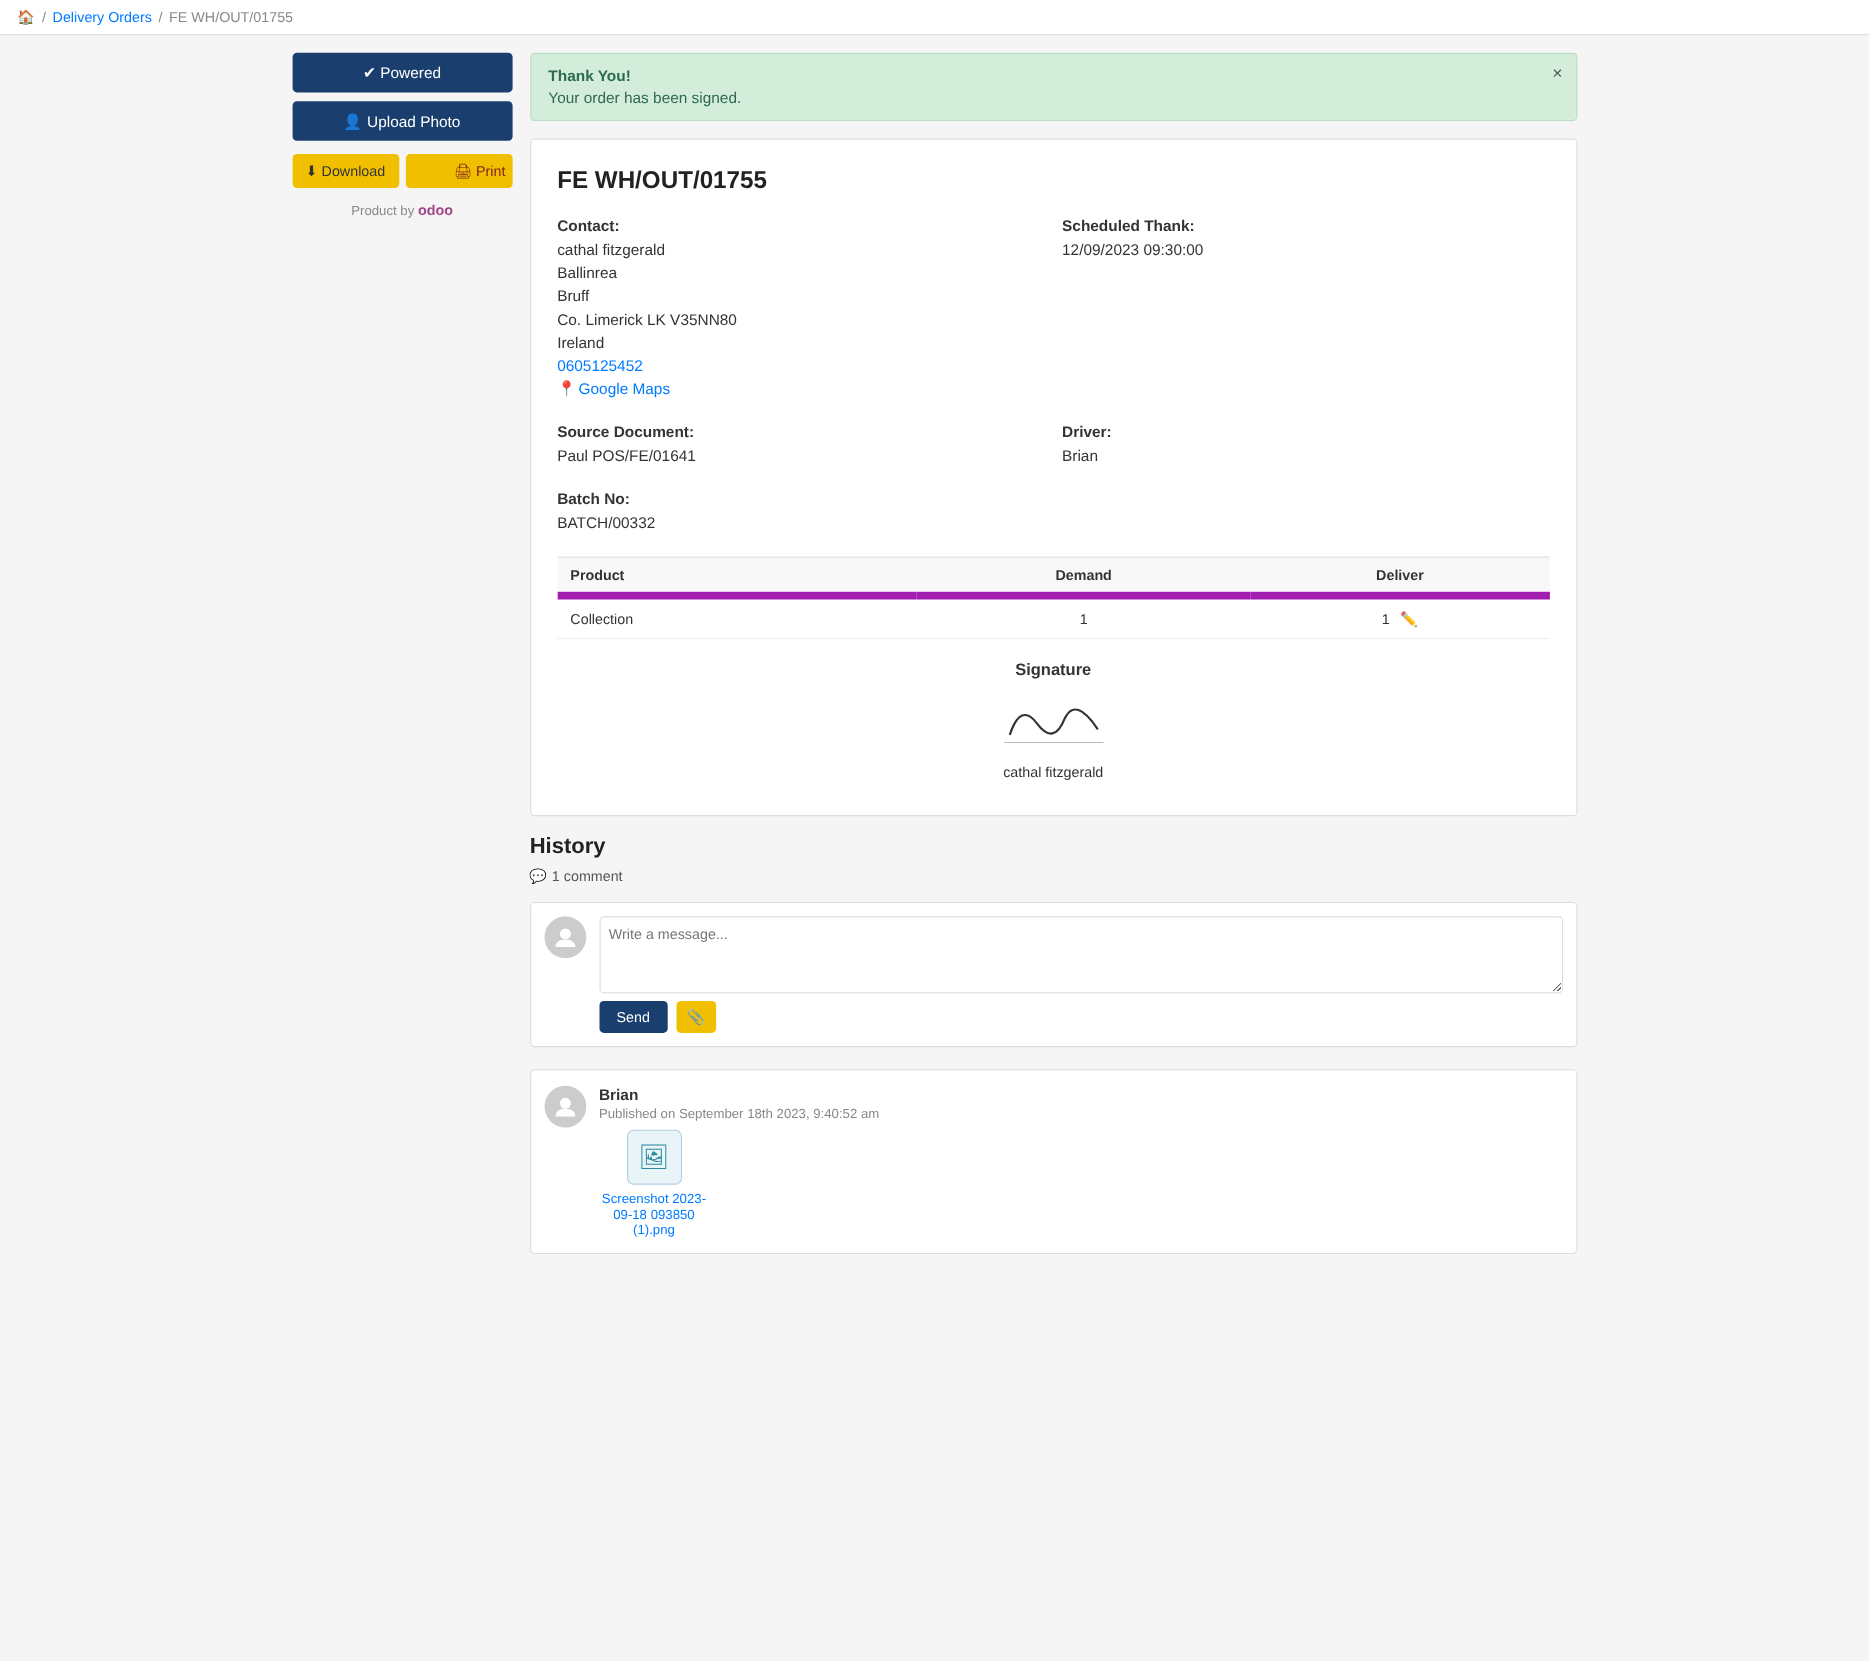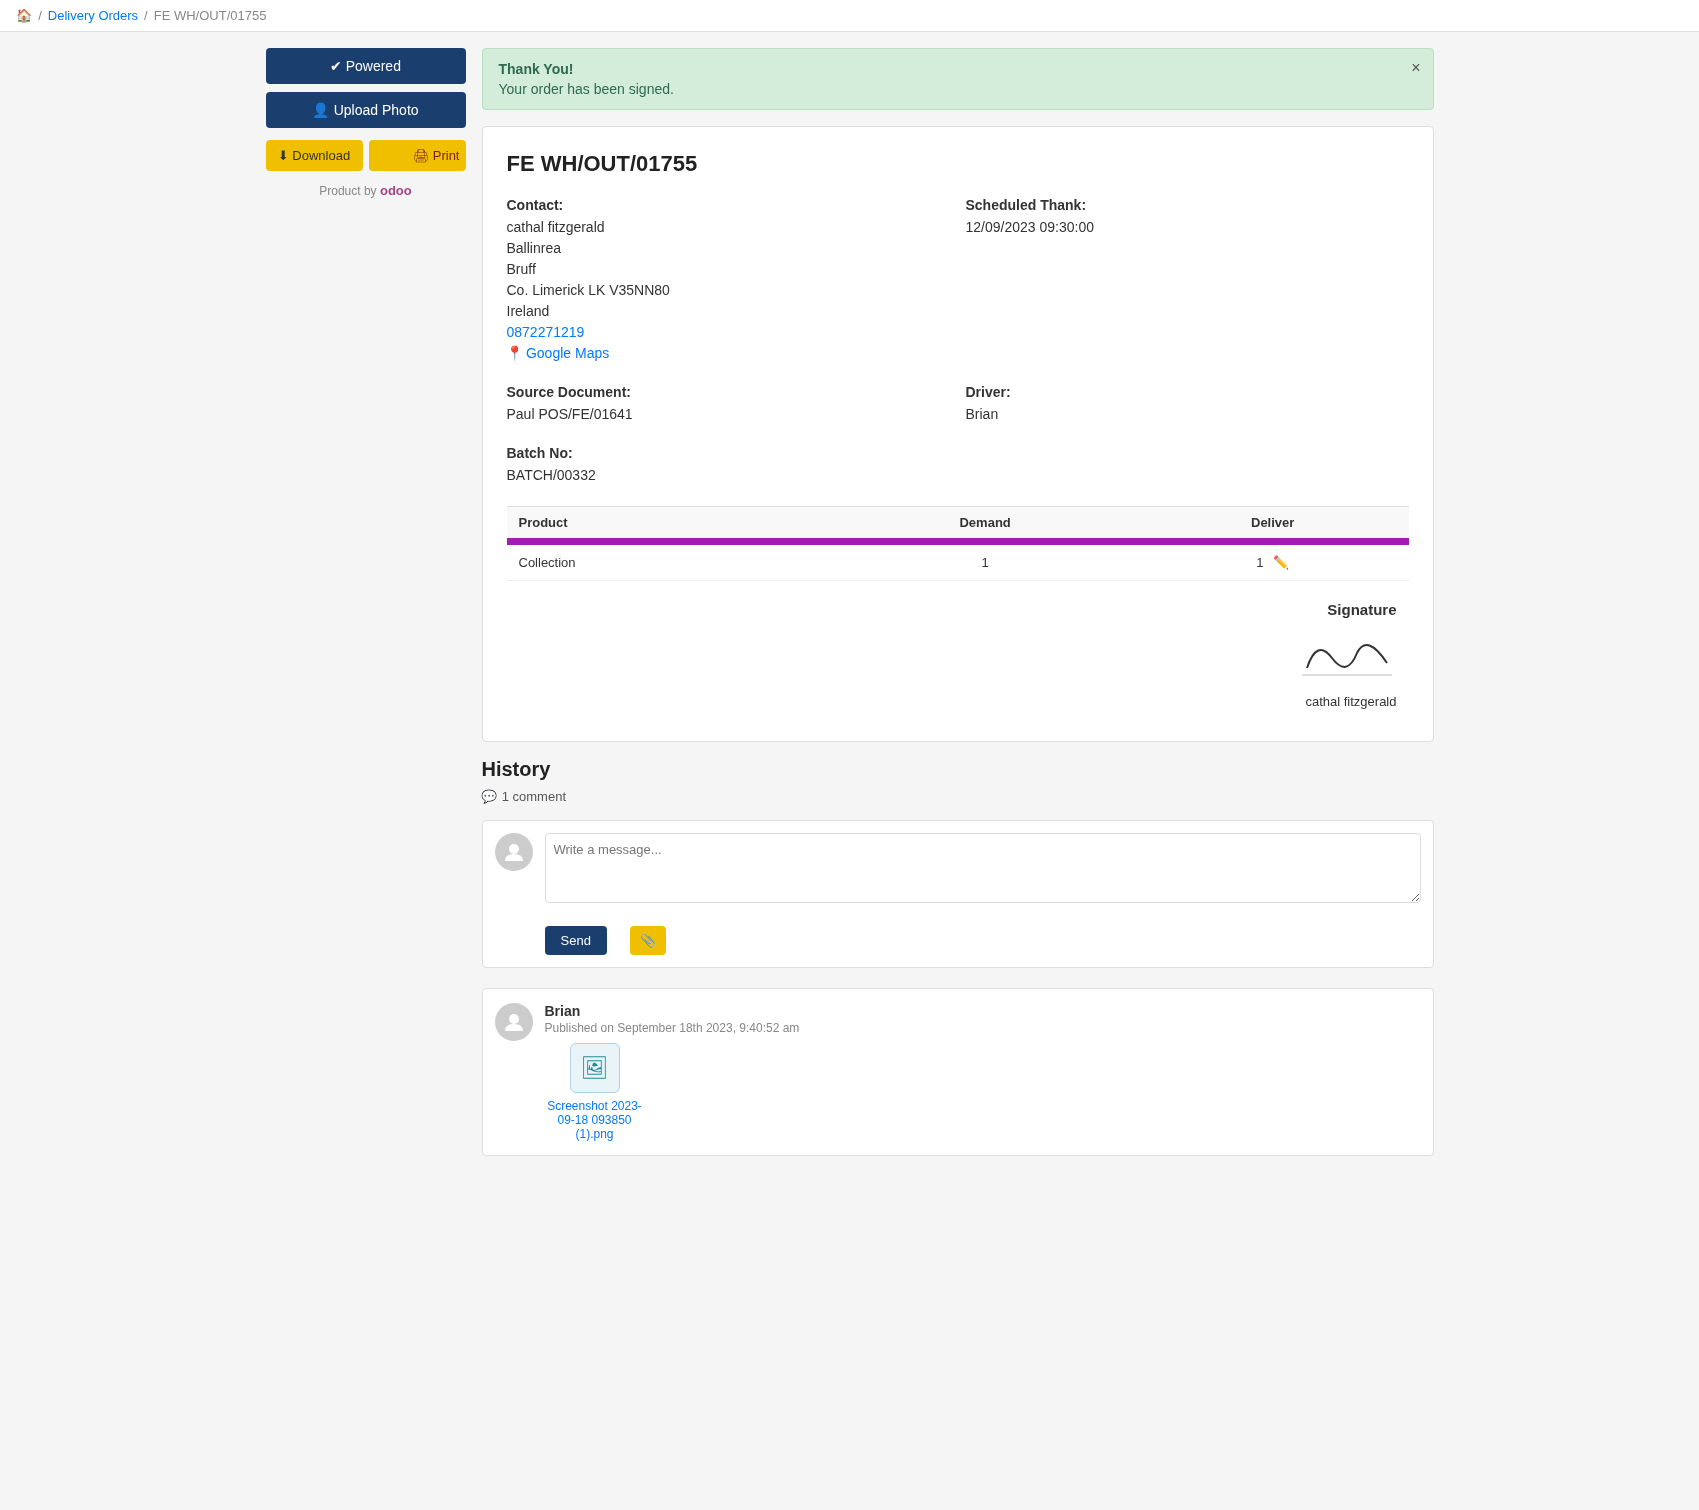--- a/index.html
+++ b/index.html
@@ -201,21 +201,21 @@
     .product-table td.center { text-align: center; }
 
     .edit-icon {
       color: #1a3e6e;
       cursor: pointer;
       margin-left: 6px;
       font-size: 13px;
     }
 
     .signature-section {
-      text-align: right;
+      text-align: center;
       padding: 20px 12px 8px;
     }
 
     .signature-section .sig-label {
       font-weight: bold;
       font-size: 15px;
       margin-bottom: 10px;
     }
 
     .sig-name {
@@ -277,22 +277,22 @@
       border-radius: 4px;
       padding: 8px;
       font-size: 13px;
       resize: vertical;
       min-height: 70px;
       font-family: Arial, sans-serif;
     }
 
     .message-actions {
       display: flex;
-      gap: 23px;
-      margin-top: 20px;
+      gap: 8px;
+      margin-top: 4px;
     }
 
     .btn-send {
       background: #1a3e6e;
       color: #fff;
       border: none;
       padding: 7px 16px;
       border-radius: 4px;
       font-size: 13px;
       cursor: pointer;
@@ -405,21 +405,21 @@
       <div class="doc-title">FE WH/OUT/01755</div>
 
       <div class="doc-info-grid">
         <div class="doc-field">
           <label>Contact:</label>
           <p>cathal fitzgerald</p>
           <p>Ballinrea</p>
           <p>Bruff</p>
           <p>Co. Limerick LK V35NN80</p>
           <p>Ireland</p>
-          <p><a href="#">0872271219</a></p>
+          <p><a href="#">0605125452</a></p>
           <p><span class="pin-icon">📍</span><a href="#">Google Maps</a></p>
         </div>
         <div class="doc-field">
           <label>Scheduled Thank:</label>
           <p>12/09/2023 09:30:00</p>
         </div>
       </div>
 
       <div class="doc-lower-fields">
         <div class="doc-field">

